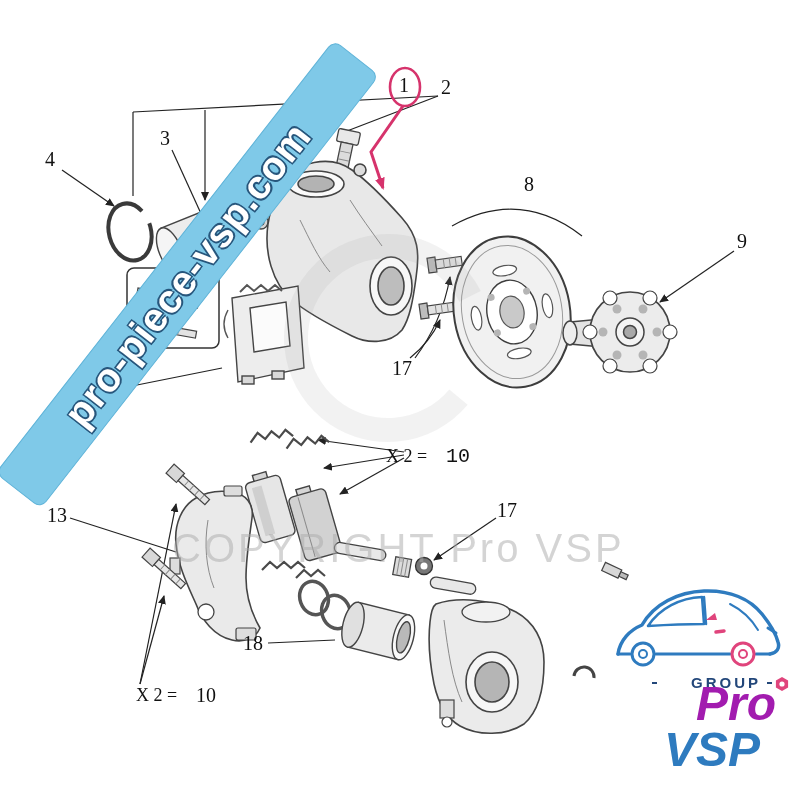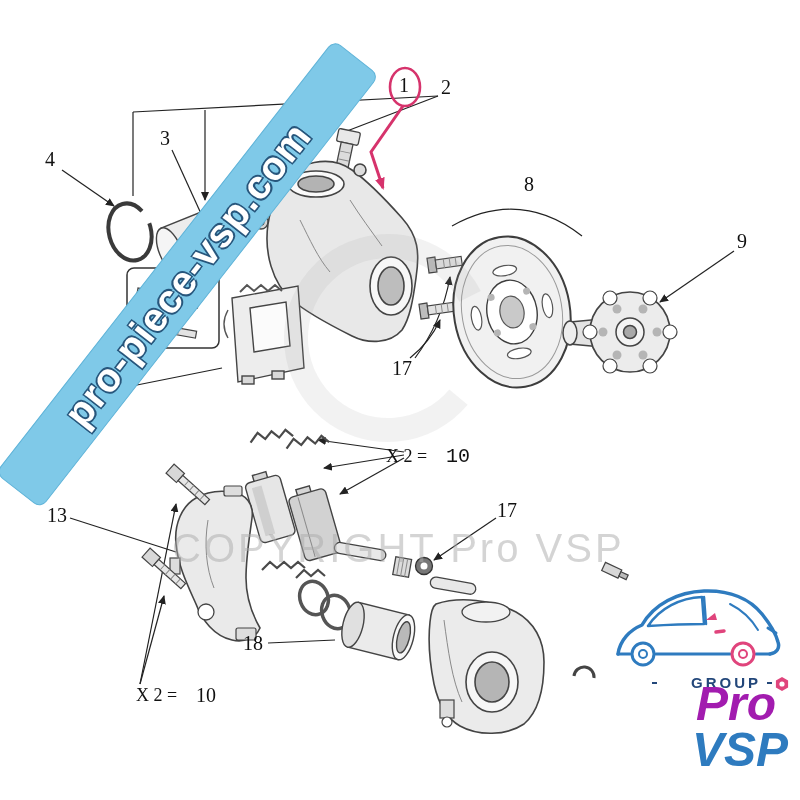--- a/index.html
+++ b/index.html
@@ -24,21 +24,21 @@
   .logo{position:absolute;left:606px;top:576px;width:194px;height:220px;z-index:7;}
   .logo .car{position:absolute;left:4px;top:0;}
   .logo .group-row{position:absolute;left:46px;top:98px;width:120px;display:flex;
           align-items:center;justify-content:center;gap:6px;}
   .logo .group-row .dash{height:2px;width:16px;background:#23477a;}
   .logo .group-row span{font-family:"Liberation Sans",sans-serif;font-weight:700;
           font-size:15px;letter-spacing:3px;color:#23477a;margin-left:28px;}
   .logo .pro{position:absolute;left:48px;top:104px;width:122px;text-align:right;
           font-family:"Liberation Sans",sans-serif;font-style:italic;font-weight:800;
           font-size:48px;line-height:1;color:#a21caf;}
-  .logo .vsp{position:absolute;left:30px;top:150px;width:152px;text-align:right;
+  .logo .vsp{position:absolute;left:30px;top:150px;width:152px;text-align:center;
           font-family:"Liberation Sans",sans-serif;font-style:italic;font-weight:800;
           font-size:48px;line-height:1;color:#2e7bbf;}
   .logo .hex{position:absolute;left:168px;top:100px;}
 </style>
 </head>
 <body>
 
 <div id="canvas">
 
   <svg width="800" height="800" viewBox="0 0 800 800">

